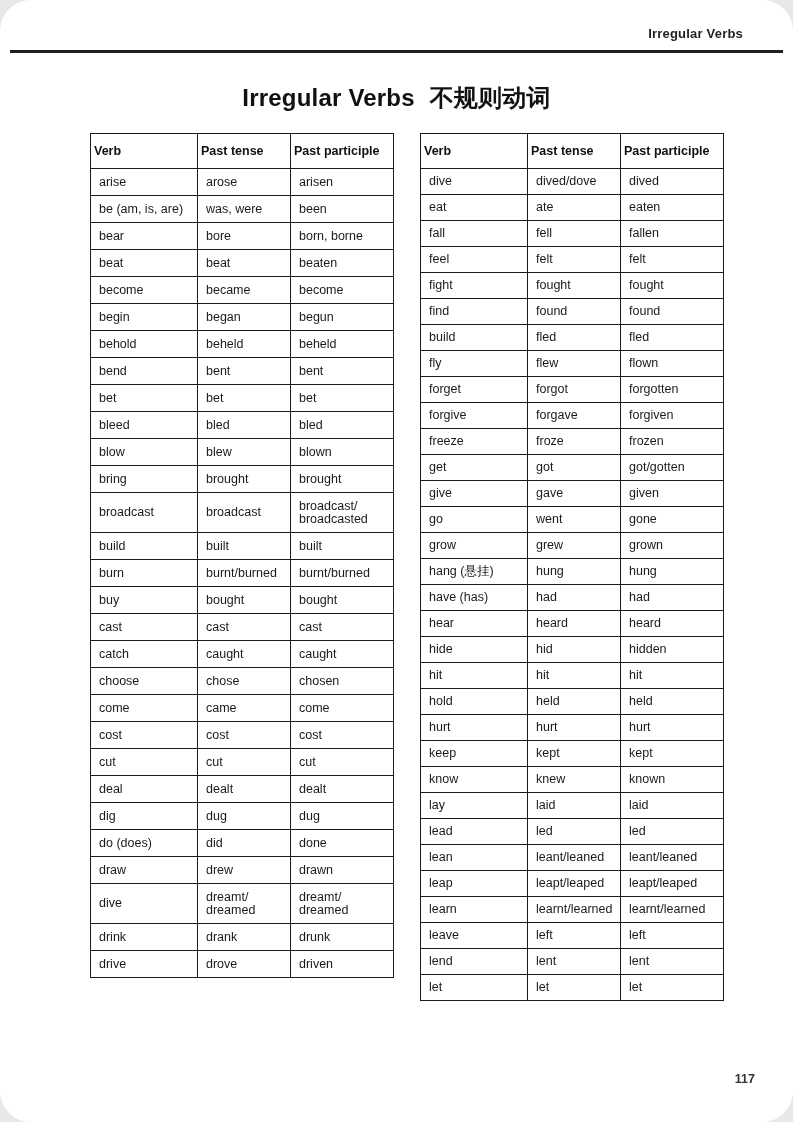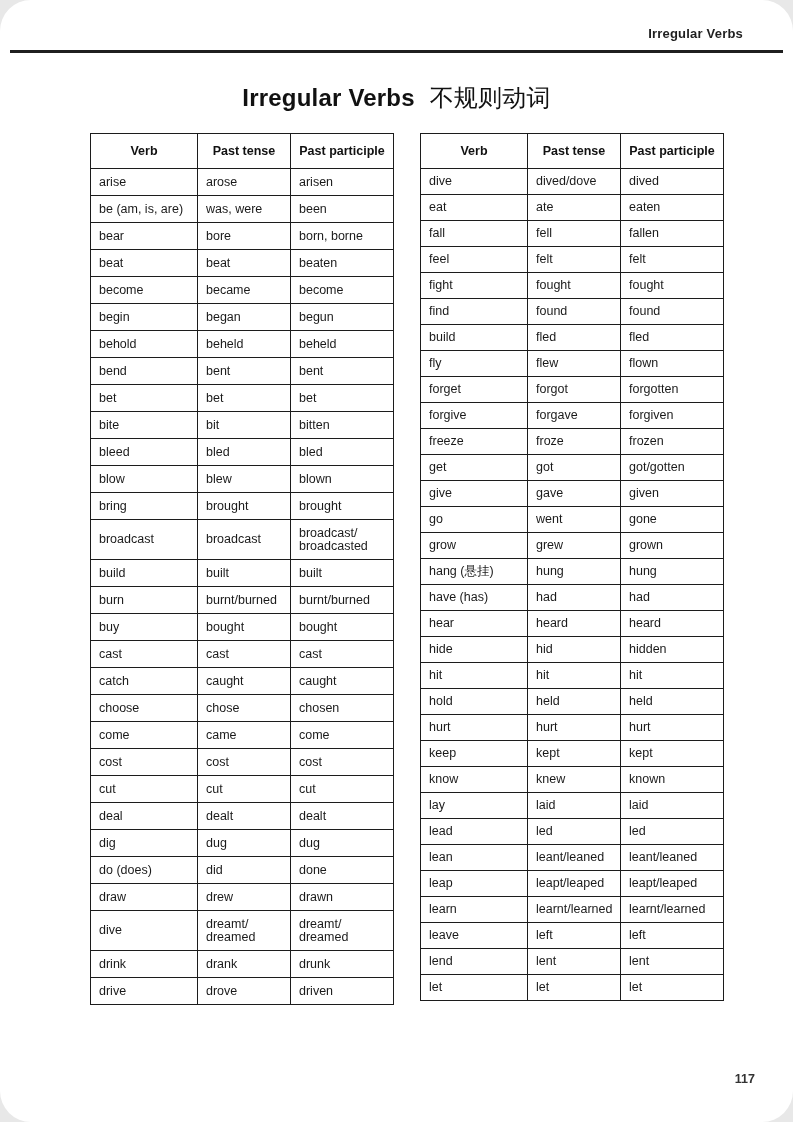--- a/index.html
+++ b/index.html
@@ -35,21 +35,21 @@
     top: 82px;
     left: 0;
     width: 100%;
     margin: 0;
     text-align: center;
     font-size: 24px;
     font-weight: bold;
     color: #111;
     letter-spacing: 0.2px;
   }
-  .page-title .zh { margin-left: 8px; font-weight: 400; }
+  .page-title .zh { margin-left: 8px; font-weight: 700; }
   .tables-wrap {
     position: absolute;
     top: 133px;
     left: 90px;
     width: 632px;
     display: flex;
     gap: 26px;
     align-items: flex-start;
   }
   table.vtable {
@@ -57,21 +57,21 @@
     table-layout: fixed;
     width: 303px;
     background: #fff;
   }
   table.vtable th, table.vtable td {
     border: 1.5px solid #1c1c1c;
   }
   table.vtable th {
     font-size: 12.5px;
     font-weight: bold;
-    text-align: center;
+    text-align: left;
     padding: 10px 3px;
     color: #111;
   }
   table.vtable td {
     font-size: 12.5px;
     line-height: 13px;
     padding: 6px 8px;
     text-align: left;
     vertical-align: middle;
     white-space: pre-line;
@@ -153,25 +153,20 @@
             <td>bend</td>
             <td>bent</td>
             <td>bent</td>
           </tr>
           <tr>
             <td>bet</td>
             <td>bet</td>
             <td>bet</td>
           </tr>
           <tr>
-            <td>bite</td>
-            <td>bit</td>
-            <td>bitten</td>
-          </tr>
-          <tr>
             <td>bleed</td>
             <td>bled</td>
             <td>bled</td>
           </tr>
           <tr>
             <td>blow</td>
             <td>blew</td>
             <td>blown</td>
           </tr>
           <tr>

